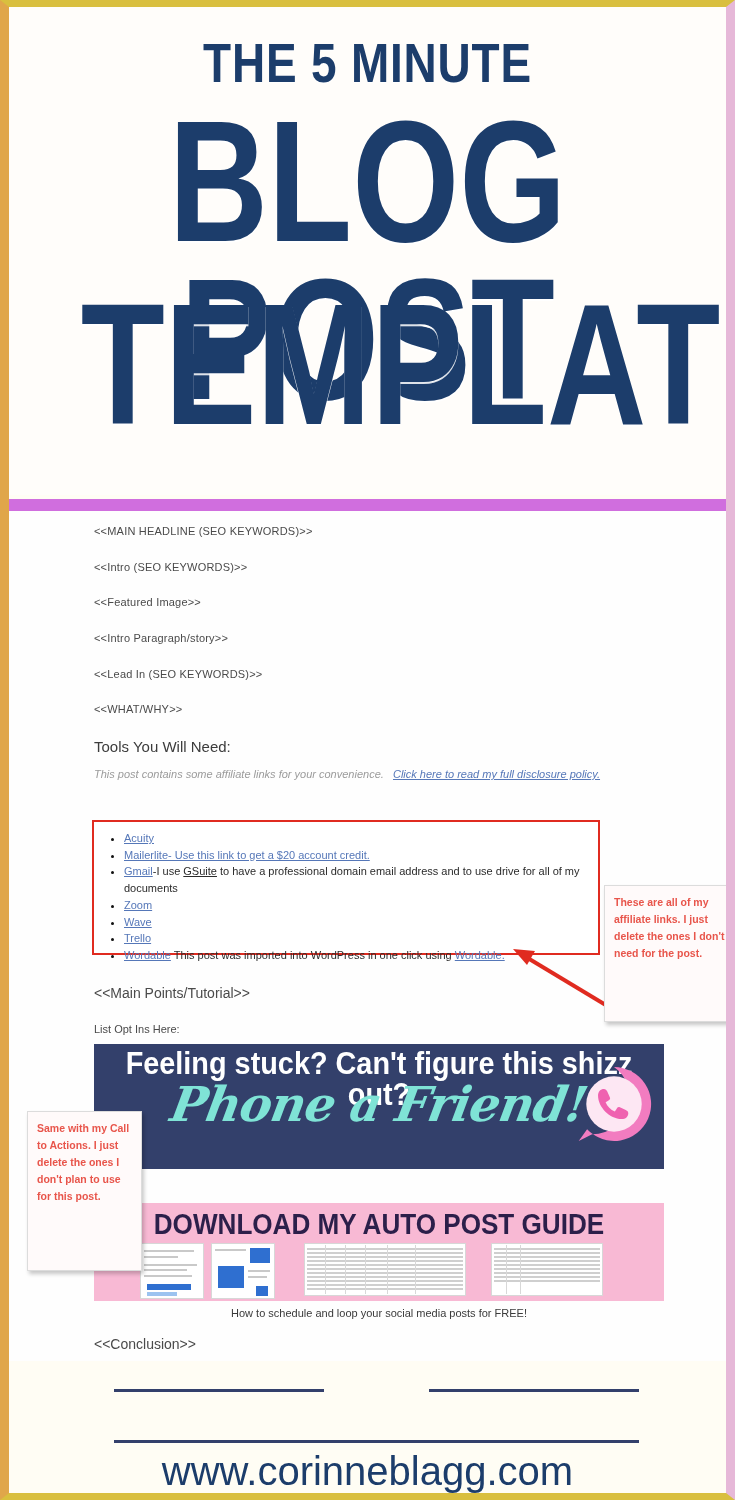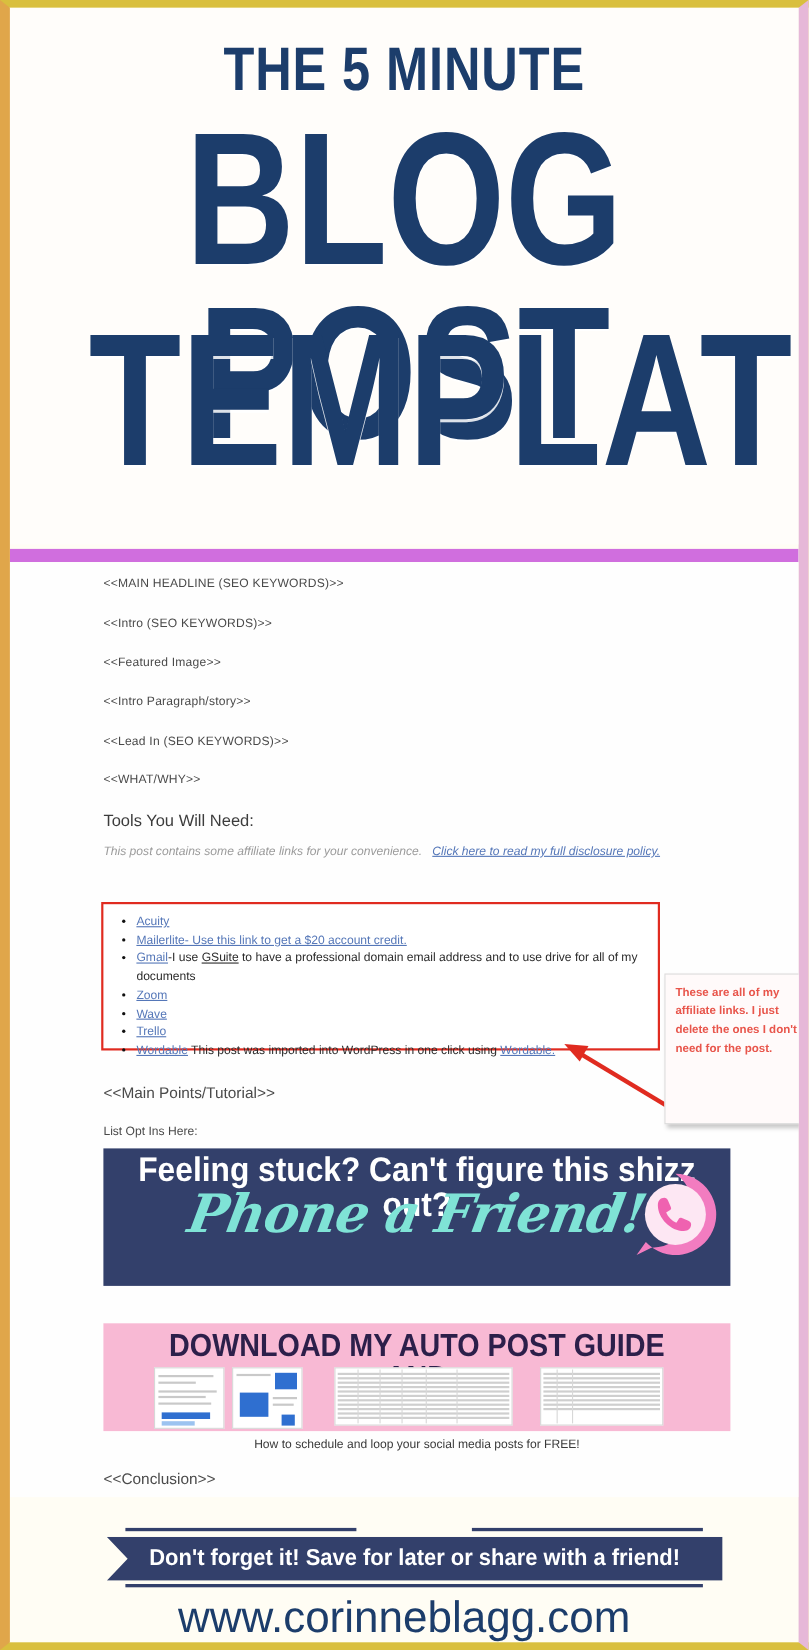--- a/index.html
+++ b/index.html
@@ -336,26 +336,24 @@
     </div>
   </div>
   <div class="pink-sub-wrap">How to schedule and loop your social media posts for FREE!</div>
 
   <svg class="arrow-svg" width="717" height="1500">
     <line x1="620" y1="1012" x2="512" y2="947" stroke="#e02b20" stroke-width="4"></line>
     <polygon points="504,942 526,944 518,958" fill="#e02b20"></polygon>
   </svg>
 
   <div class="callout" id="callout-right">These are all of my affiliate links.  I just delete the ones I don't need for the post.</div>
+  <div class="callout" id="callout-left">Same with my Call to Actions.  I just delete the ones I don't plan to use for this post.</div>
 
   <div class="pinit">
     <div class="pin-rule" id="pin-rule-l"></div>
     <div class="pin-rule" id="pin-rule-r"></div>
-    <div class="pin-ribbon">
-        <span>Don't forget it! Save for later or share with a friend!</span>
-      </div>
     <div class="pin-rule-bot"></div>
   </div>
 
   <div class="watermark"></div>
   <div class="url">www.corinneblagg.com</div>
 
 </div>
 
 </body></html>

